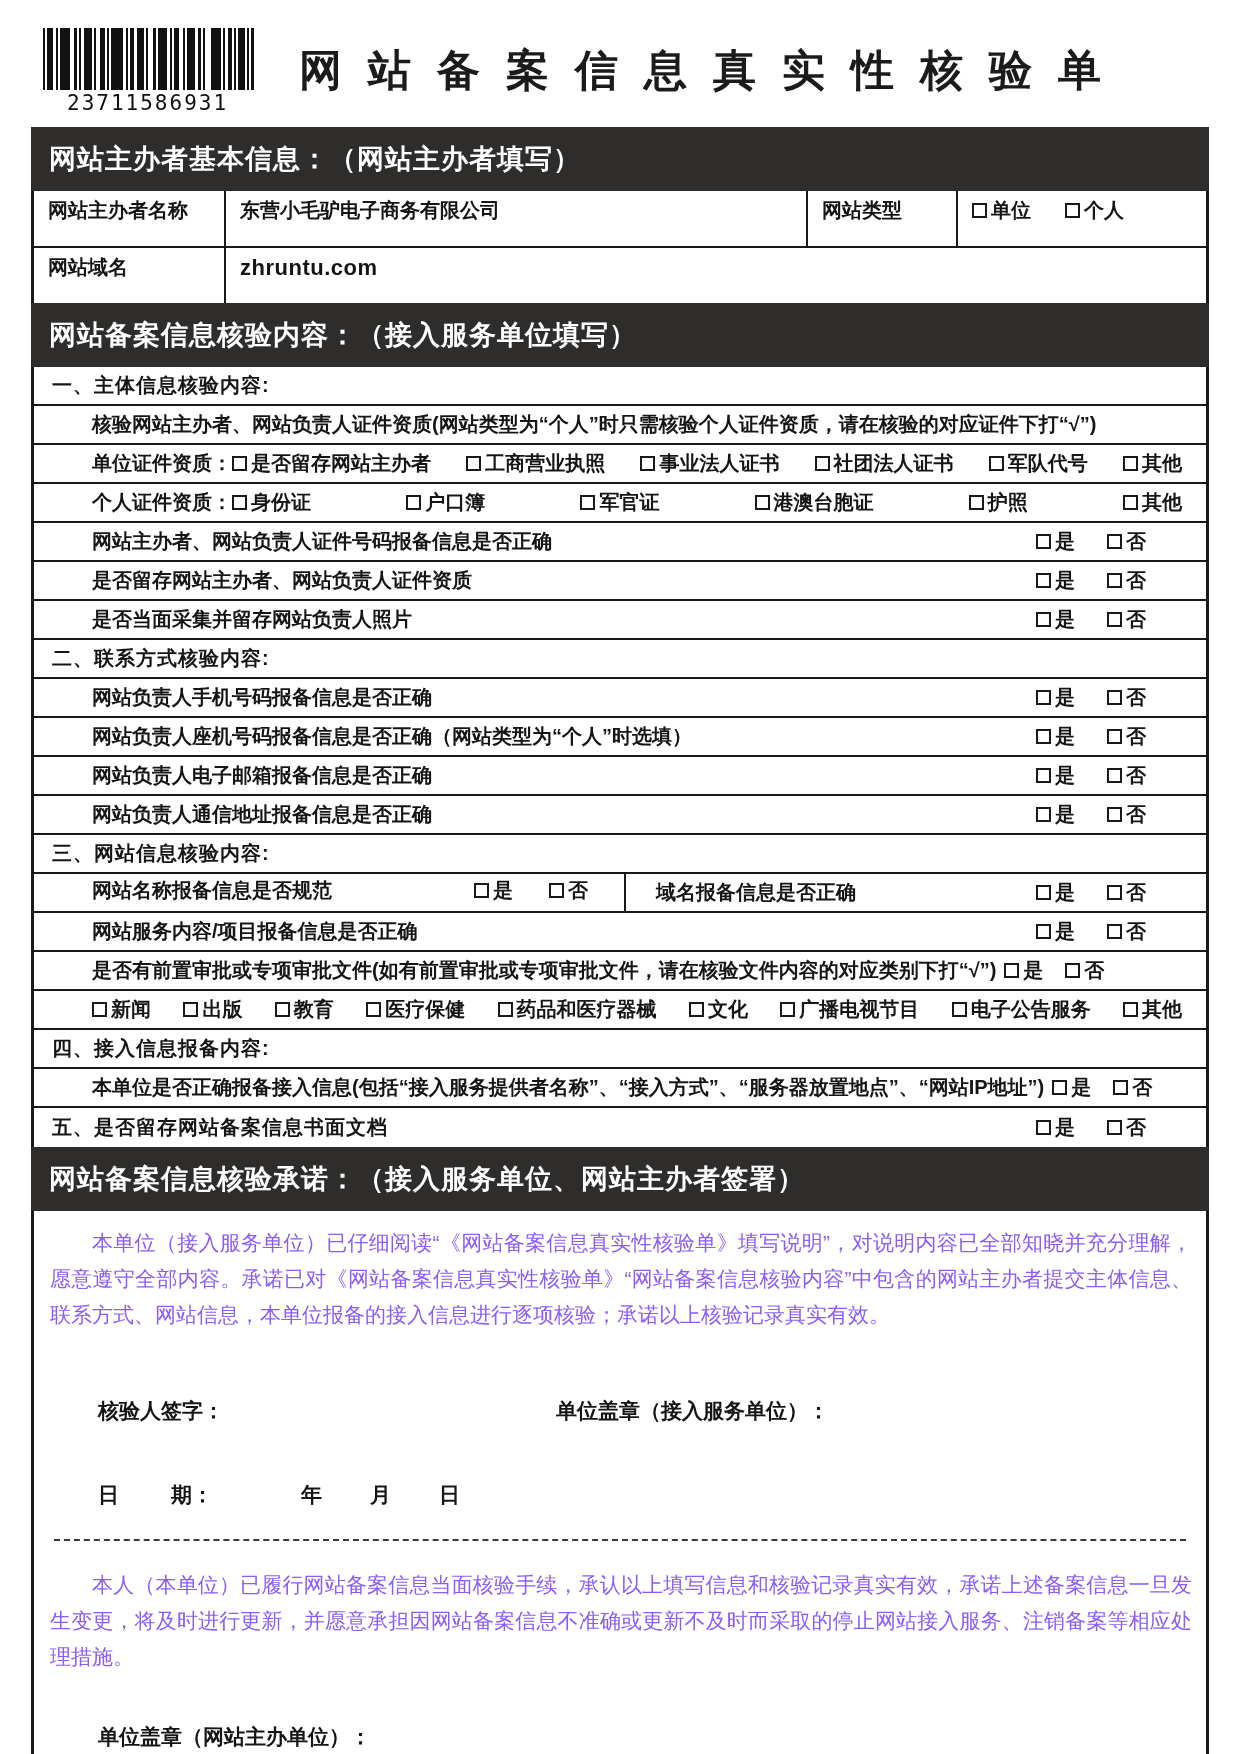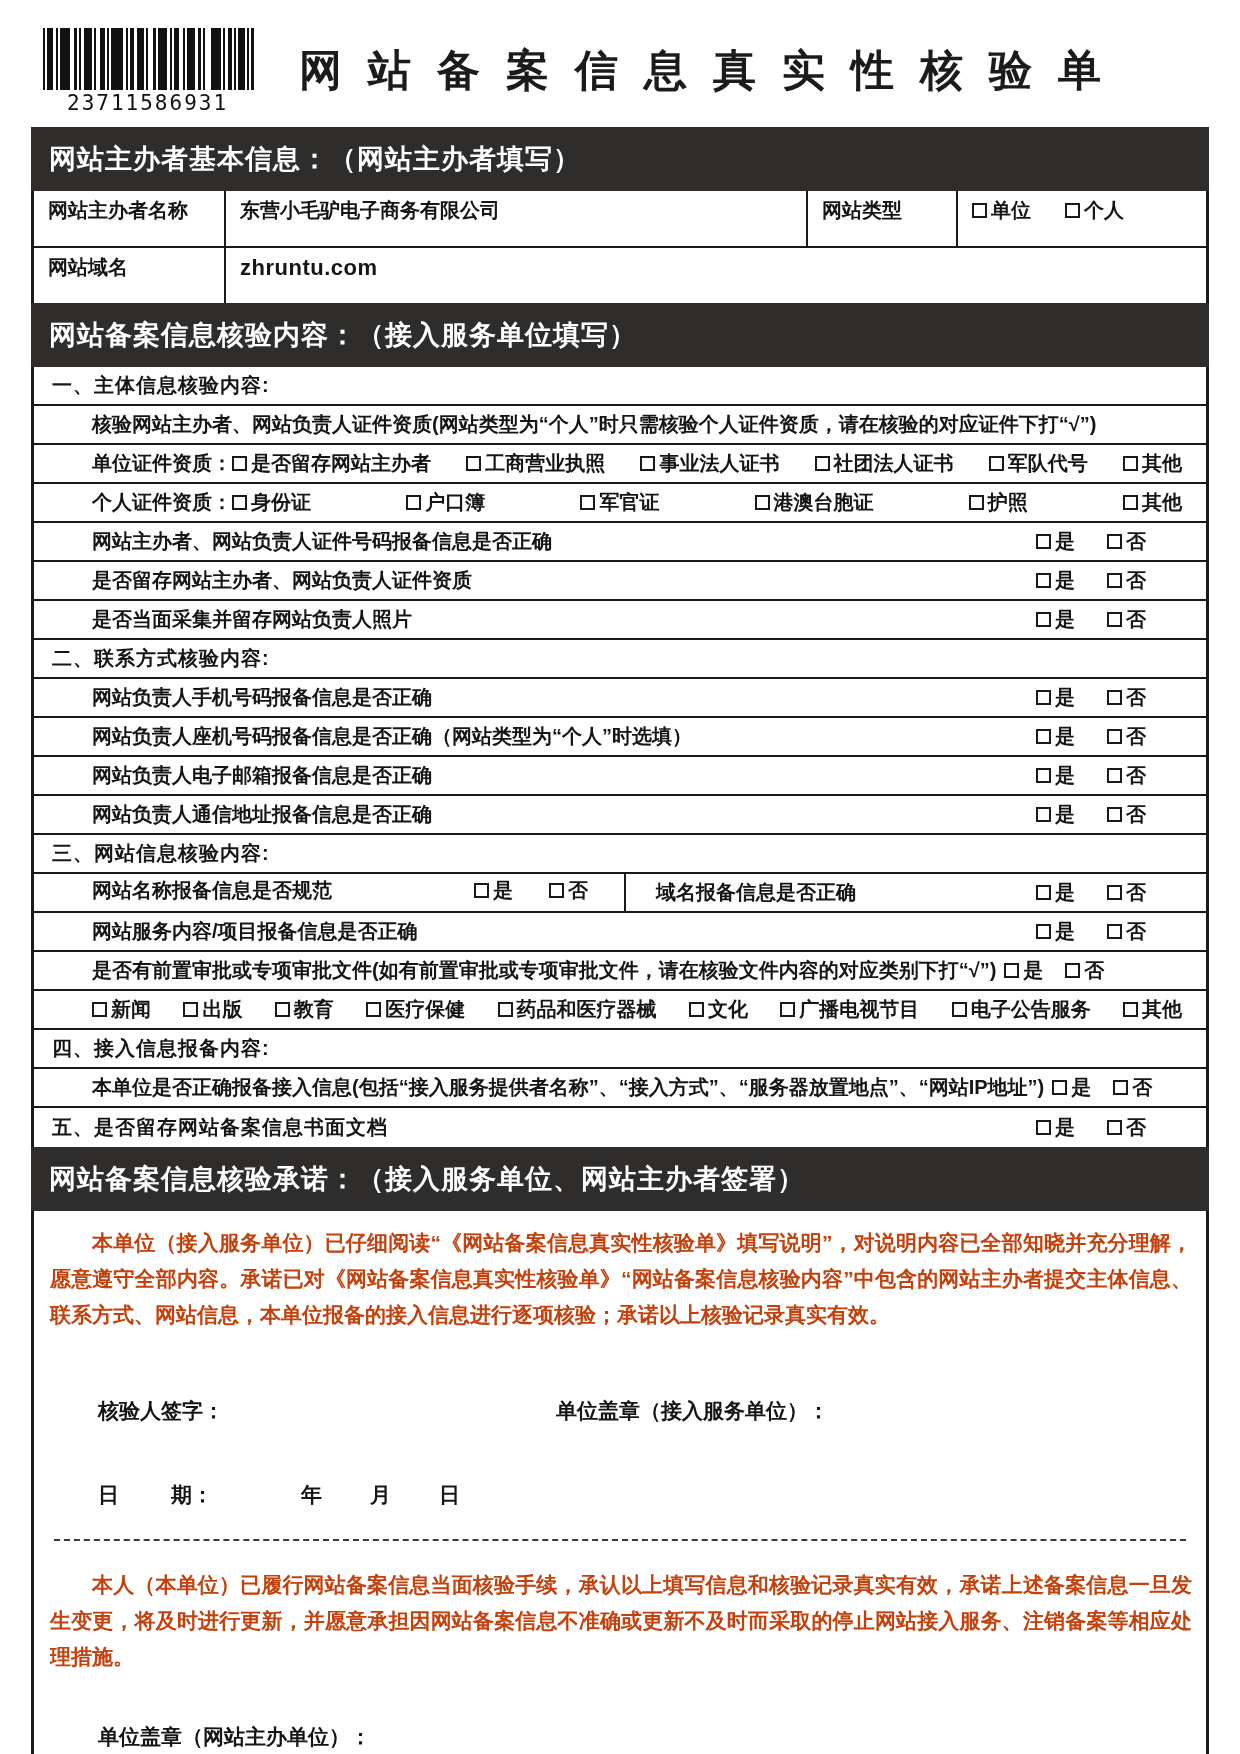--- a/index.html
+++ b/index.html
@@ -83,22 +83,22 @@
     display: flex; align-items: flex-start;
     border-right: 2px solid #191919;
     padding: 4px 30px 4px 58px;
   }
   .split-left .yn { padding-right: 6px; gap: 36px; }
   .split-right { flex: 1; display: flex; align-items: center; padding: 4px 14px 4px 30px; }
 
   
   .commit-box { padding: 14px 14px 0 16px; height: 548px; border-bottom: none; }
   .commit-para {
-    font-size: 21px; font-weight: bold; line-height: 36px;
-    text-indent: 2em; text-align: justify; color: #c2410c;
+    font-size: 21px; font-weight: normal; line-height: 36px;
+    text-indent: 2em; text-align: justify; color: #8b5cf6;
   }
   .sign-row { display: flex; font-size: 21px; font-weight: bold; margin-top: 64px; padding-left: 48px; }
   .sign-row .sign-label { width: 458px; flex: 0 0 auto; }
   .sign-row.second { margin-top: 48px; }
   .date-row { display: flex; font-size: 21px; font-weight: bold; margin-top: 56px; padding-left: 48px; align-items: baseline; }
   .date-row .d1 { }
   .date-row .d2 { margin-left: 52px; }
   .date-row .dy { margin-left: 88px; }
   .date-row .dm { margin-left: 48px; }
   .date-row .dd { margin-left: 48px; }

